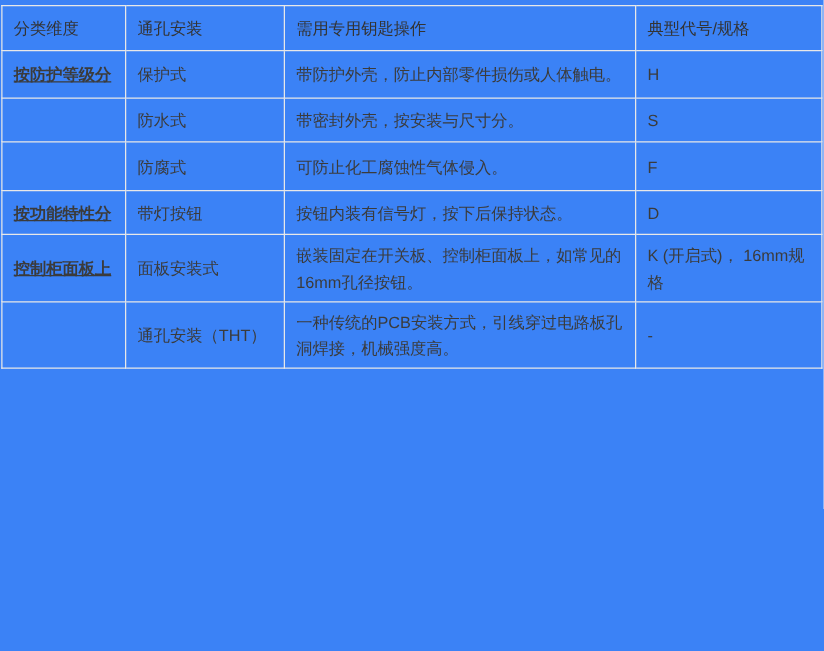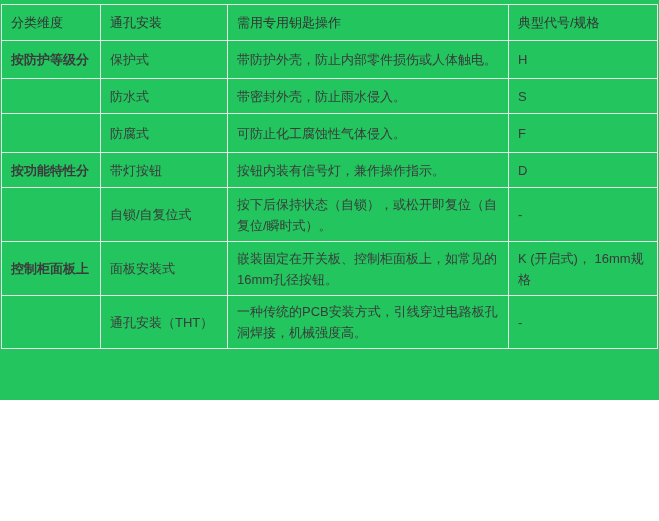--- a/index.html
+++ b/index.html
@@ -4,22 +4,22 @@
 <style>
   * { box-sizing: border-box; }
   html, body {
     margin: 0;
     padding: 0;
     background: #ffffff;
     font-family: "Liberation Sans", "DejaVu Sans", sans-serif;
   }
   .page {
     width: 659px;
-    height: 400px;
-    background: #22c55e;
+    height: 521px;
+    background: #3b82f6;
     overflow: hidden;
     position: relative;
   }
   table.class-table {
     border-collapse: collapse;
     table-layout: fixed;
     width: 656px;
     margin: 4px 0 0 1px;
   }
   table.class-table th,
@@ -35,20 +35,21 @@
     word-break: break-all;
   }
   table.class-table th {
     font-weight: 400;
     color: #333333;
   }
   td.cat-cell {
     font-weight: 700;
     color: #262626;
     padding-left: 7px;
+    text-decoration: underline;
   }
   td.type-cell { padding-left: 10px; }
   td.desc-cell { padding-left: 10px; }
   td.code-cell { padding-left: 9px; }
 </style>
 </head>
 <body>
 
 <div class="page">
   <table class="class-table">
@@ -69,40 +70,34 @@
     <tbody>
       <tr style="height:38px">
         <td class="cat-cell">按防护等级分</td>
         <td class="type-cell">保护式</td>
         <td class="desc-cell">带防护外壳，防止内部零件损伤或人体触电。</td>
         <td class="code-cell">H</td>
       </tr>
       <tr style="height:35px">
         <td class="cat-cell"></td>
         <td class="type-cell">防水式</td>
-        <td class="desc-cell">带密封外壳，防止雨水侵入。</td>
+        <td class="desc-cell">带密封外壳，按安装与尺寸分。</td>
         <td class="code-cell">S</td>
       </tr>
       <tr style="height:39px">
         <td class="cat-cell"></td>
         <td class="type-cell">防腐式</td>
         <td class="desc-cell">可防止化工腐蚀性气体侵入。</td>
         <td class="code-cell">F</td>
       </tr>
       <tr style="height:35px">
         <td class="cat-cell">按功能特性分</td>
         <td class="type-cell">带灯按钮</td>
-        <td class="desc-cell">按钮内装有信号灯，兼作操作指示。</td>
+        <td class="desc-cell">按钮内装有信号灯，按下后保持状态。</td>
         <td class="code-cell">D</td>
-      </tr>
-      <tr style="height:54px">
-        <td class="cat-cell"></td>
-        <td class="type-cell">自锁/自复位式</td>
-        <td class="desc-cell">按下后保持状态（自锁），或松开即复位（自复位/瞬时式）。</td>
-        <td class="code-cell">-</td>
       </tr>
       <tr style="height:54px">
         <td class="cat-cell">控制柜面板上</td>
         <td class="type-cell">面板安装式</td>
         <td class="desc-cell">嵌装固定在开关板、控制柜面板上，如常见的16mm孔径按钮。</td>
         <td class="code-cell">K (开启式)， 16mm规格</td>
       </tr>
       <tr style="height:53px">
         <td class="cat-cell"></td>
         <td class="type-cell">通孔安装（THT）</td>

